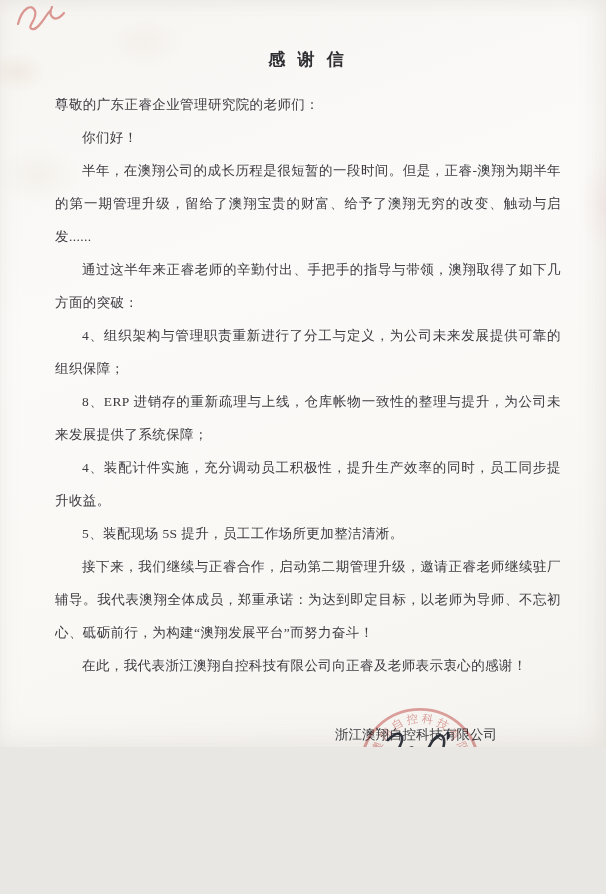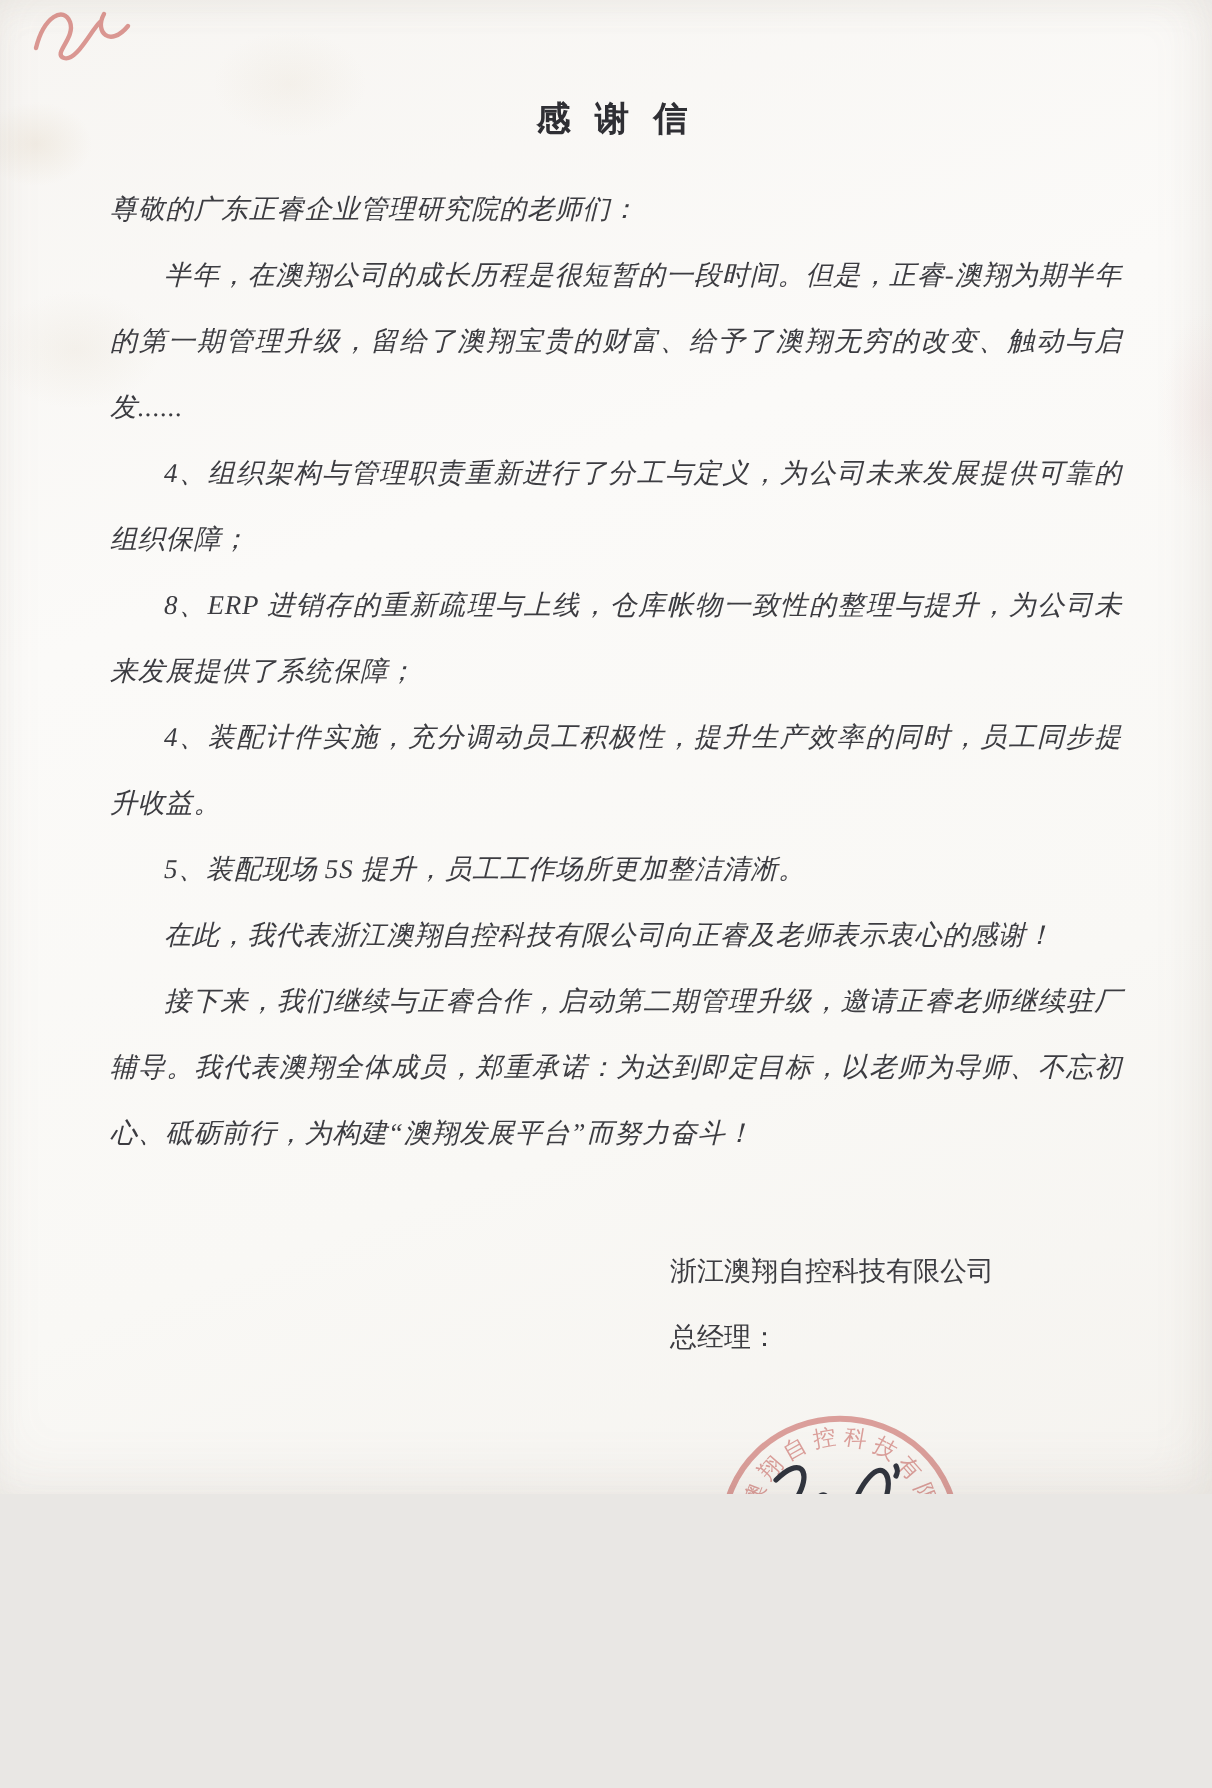--- a/index.html
+++ b/index.html
@@ -29,21 +29,20 @@
     letter-spacing:4px;
     color:#2f2f34;
     line-height:24px;
   }
   .line, .para{
     margin:0;
     font-size:13.5px;
     line-height:33px;
     text-align:justify;
     letter-spacing:.4px;
-    font-style:italic;
   }
   .indent{ text-indent:2em; }
   .sig-block{
     margin:36px 0 0 280px;
     font-size:13.5px;
     line-height:33px;
   }
   .sig-line{ position:relative; white-space:nowrap; }
   .seal{
     position:absolute; left:355px; top:703px;
@@ -77,28 +76,30 @@
 <div class="paper">
 
   <svg class="pen-mark" viewBox="0 0 62 36">
     <path d="M6,24 C10,8 20,3 23,11 C26,19 14,27 20,29 C26,31 33,16 38,11 M40,7 C35,16 43,24 52,13" fill="none" stroke="#c34a43" stroke-width="2.2" stroke-linecap="round"></path>
   </svg>
 
   <div class="content">
     <h1 class="title">感 谢 信</h1>
 
     <p class="line">尊敬的广东正睿企业管理研究院的老师们：</p>
+    <p class="line indent">你们好！</p>
 
     <p class="para indent">半年，在澳翔公司的成长历程是很短暂的一段时间。但是，正睿-澳翔为期半年的第一期管理升级，留给了澳翔宝贵的财富、给予了澳翔无穷的改变、触动与启发......</p>
+    <p class="para indent">通过这半年来正睿老师的辛勤付出、手把手的指导与带领，澳翔取得了如下几方面的突破：</p>
     <p class="para indent">4、组织架构与管理职责重新进行了分工与定义，为公司未来发展提供可靠的组织保障；</p>
     <p class="para indent">8、ERP 进销存的重新疏理与上线，仓库帐物一致性的整理与提升，为公司未来发展提供了系统保障；</p>
     <p class="para indent">4、装配计件实施，充分调动员工积极性，提升生产效率的同时，员工同步提升收益。</p>
     <p class="para indent">5、装配现场 5S 提升，员工工作场所更加整洁清淅。</p>
+    <p class="para indent">接下来，我们继续与正睿合作，启动第二期管理升级，邀请正睿老师继续驻厂辅导。我代表澳翔全体成员，郑重承诺：为达到即定目标，以老师为导师、不忘初心、砥砺前行，为构建“澳翔发展平台”而努力奋斗！</p>
     <p class="para indent">在此，我代表浙江澳翔自控科技有限公司向正睿及老师表示衷心的感谢！</p>
-    <p class="para indent">接下来，我们继续与正睿合作，启动第二期管理升级，邀请正睿老师继续驻厂辅导。我代表澳翔全体成员，郑重承诺：为达到即定目标，以老师为导师、不忘初心、砥砺前行，为构建“澳翔发展平台”而努力奋斗！</p>
 
     <div class="sig-block">
       <div class="sig-line">浙江澳翔自控科技有限公司</div>
       <div class="sig-line">总经理：</div>
     </div>
   </div>
 
   <svg class="seal" viewBox="0 0 132 126">
     <defs>
       <path id="seal-arc-top" d="M 28.8,82.5 A 43,43 0 1 1 103.2,82.5" fill="none"></path>

